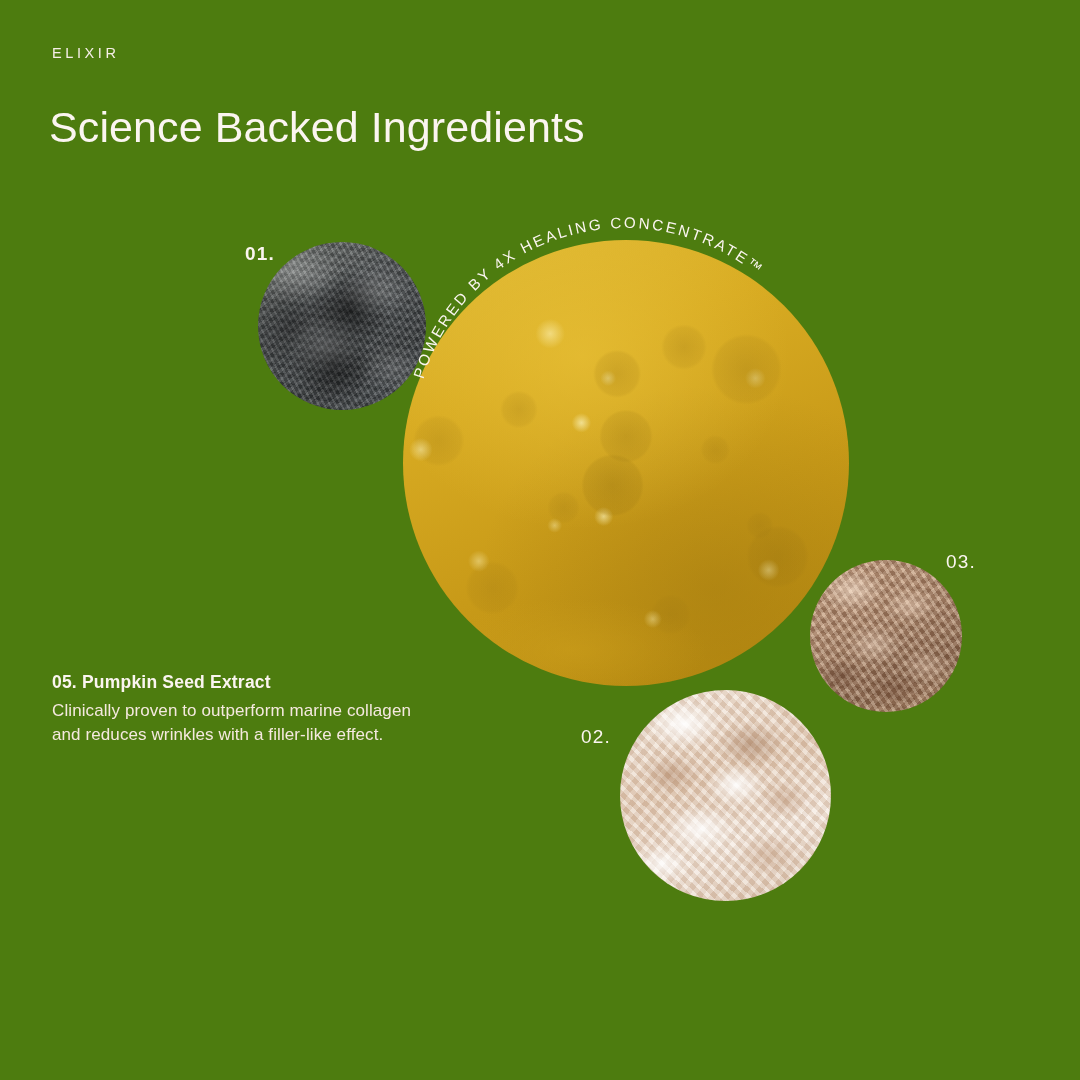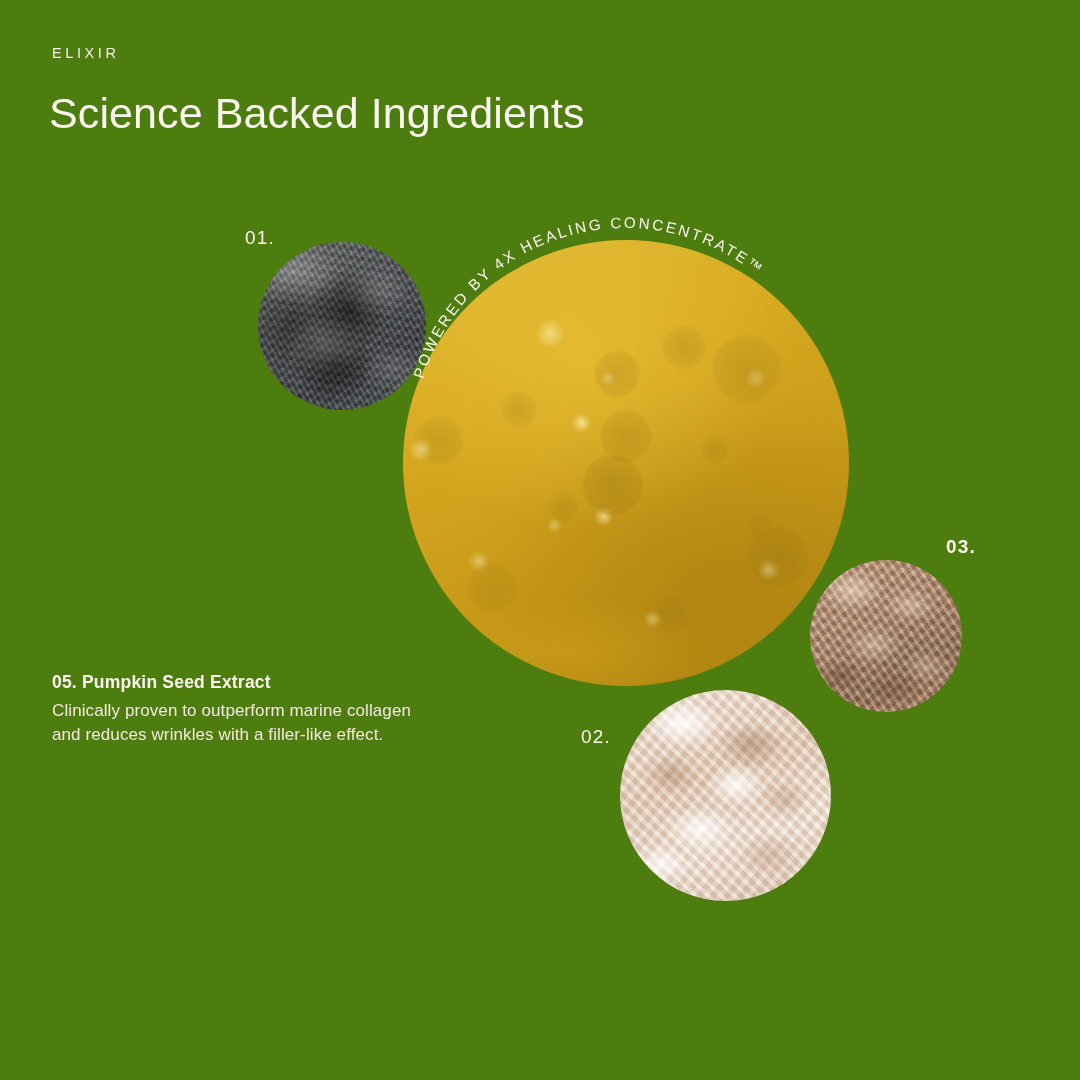--- a/index.html
+++ b/index.html
@@ -26,21 +26,21 @@
     top: 46px;
     font-size: 14.5px;
     letter-spacing: 3.6px;
     font-weight: 400;
     color: #F7EFE8;
     line-height: 1;
   }
   .headline {
     position: absolute;
     left: 49px;
-    top: 60px;
+    top: 74px;
     font-size: 43px;
     font-weight: 300;
     letter-spacing: 0.1px;
     color: #FBF5F0;
     line-height: 1.15;
     white-space: nowrap;
   }
 
   
   .circle {
@@ -150,22 +150,22 @@
 
   
   .num-label {
     position: absolute;
     font-size: 19px;
     font-weight: 400;
     letter-spacing: 1.2px;
     color: #FBF5F0;
     line-height: 1;
   }
-  .num-01 { left: 245px; top: 228px; }
-  .num-03 { left: 946px; top: 537px; font-weight: bold; }
+  .num-01 { left: 245px; top: 244px; font-weight: bold; }
+  .num-03 { left: 946px; top: 552px; }
   .num-02 { left: 581px; top: 727px; }
 
   
   .arc-text {
     position: absolute;
     left: 385px;
     top: 198px;
     width: 480px;
     height: 480px;
     pointer-events: none;

